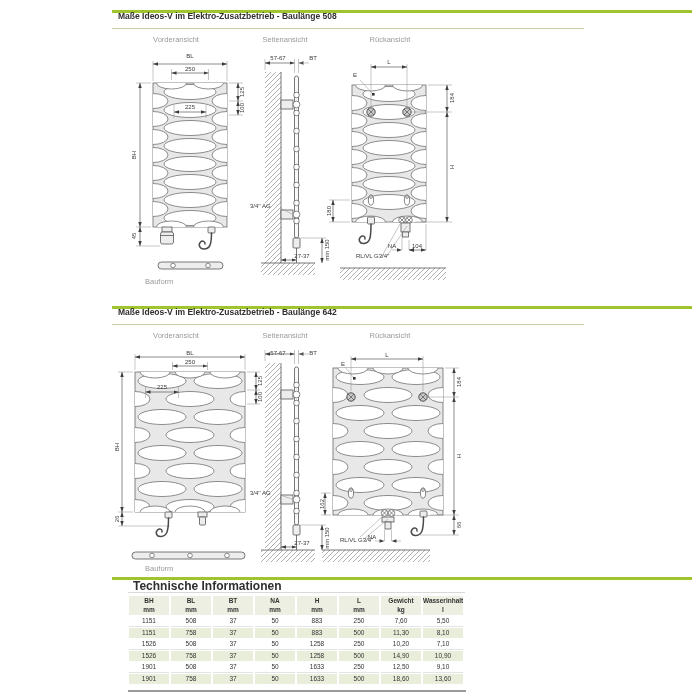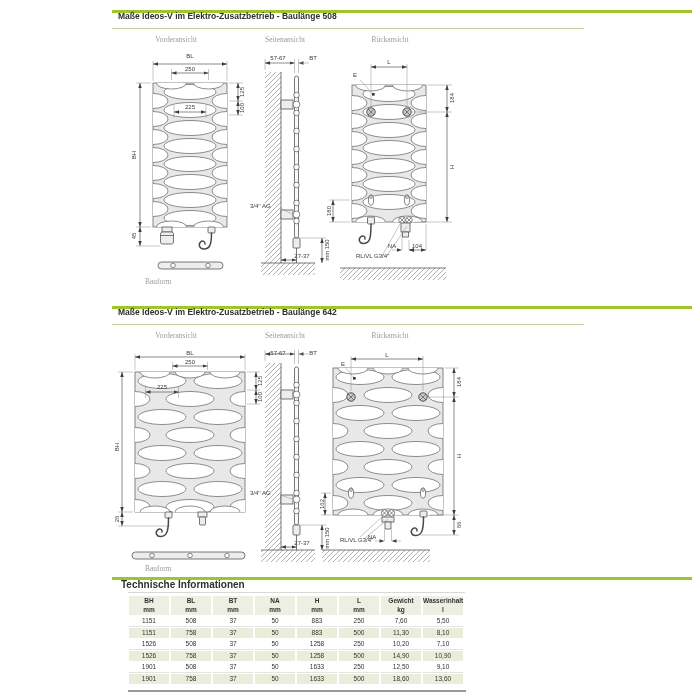--- a/index.html
+++ b/index.html
@@ -8,21 +8,21 @@
   }
   html,body{margin:0;padding:0;background:#fff;}
   #page{position:relative;width:700px;height:700px;background:#fff;overflow:hidden;
         font-family:"Liberation Sans", sans-serif;color:#333;}
   .greenline{position:absolute;left:112px;width:580px;height:2.5px;background:var(--accent-green);}
   .subline{position:absolute;left:112px;width:472px;height:1px;background:#c4cda4;}
   .hline{position:absolute;height:1px;background:#d8d8d8;}
   .lb{position:absolute;font-size:6px;color:#3a3a3a;white-space:nowrap;line-height:1;}
   .ctr{transform:translateX(-50%);}
   .rot{transform:translate(-50%,-50%) rotate(-90deg);}
-  .gray{color:var(--label-gray);font-size:7.5px;font-family:Liberation Serif, serif;}
+  .gray{color:var(--label-gray);font-size:7.5px;}
   .t{font-weight:bold;font-size:8.5px;color:var(--title-text);}
   svg.draw{position:absolute;overflow:visible;}
   .ln{stroke:#565656;stroke-width:.8;fill:none;}
   .thin{stroke:#8c8c8c;stroke-width:.5;fill:none;}
   .dim{stroke:#3d3d3d;stroke-width:.6;fill:none;marker-start:url(#as);marker-end:url(#ae);}
   .part{fill:#ededed;stroke:#565656;stroke-width:.8;}
   .hole{fill:#fff;stroke:#565656;stroke-width:.7;}
   .tube{fill:#fafafa;stroke:#565656;stroke-width:.8;}
   .hook{fill:none;stroke:#4a4a4a;stroke-width:1.5;stroke-linecap:round;}
   .arr{fill:#3d3d3d;stroke:none;}
@@ -469,21 +469,21 @@
 <span class="lb" style="left:341px;top:361px">E</span>
 <span class="lb ctr" style="left:387px;top:352px">L</span>
 <span class="lb rot" style="left:459px;top:382px">184</span>
 <span class="lb rot" style="left:459px;top:456px">H</span>
 <span class="lb rot" style="left:322px;top:504px">162</span>
 <span class="lb ctr" style="left:372px;top:534px">NA</span>
 <span class="lb rot" style="left:459px;top:525px">66</span>
 <span class="lb" style="left:340px;top:537px">RL/VL G3/4''</span>
 
 <div class="greenline" style="top:577px"></div>
-<span class="lb t" style="left:121px;top:580px;font-size:10px">Technische Informationen</span>
+<span class="lb t" style="left:133px;top:580px;font-size:12px">Technische Informationen</span>
 <div class="hline" style="top:592px;left:128px;width:337px"></div>
 
 <table class="spec">
  <thead>
   <tr>
    <th>
             <div>BH</div>
             <div class="unit">mm</div>
           </th>
    <th>

